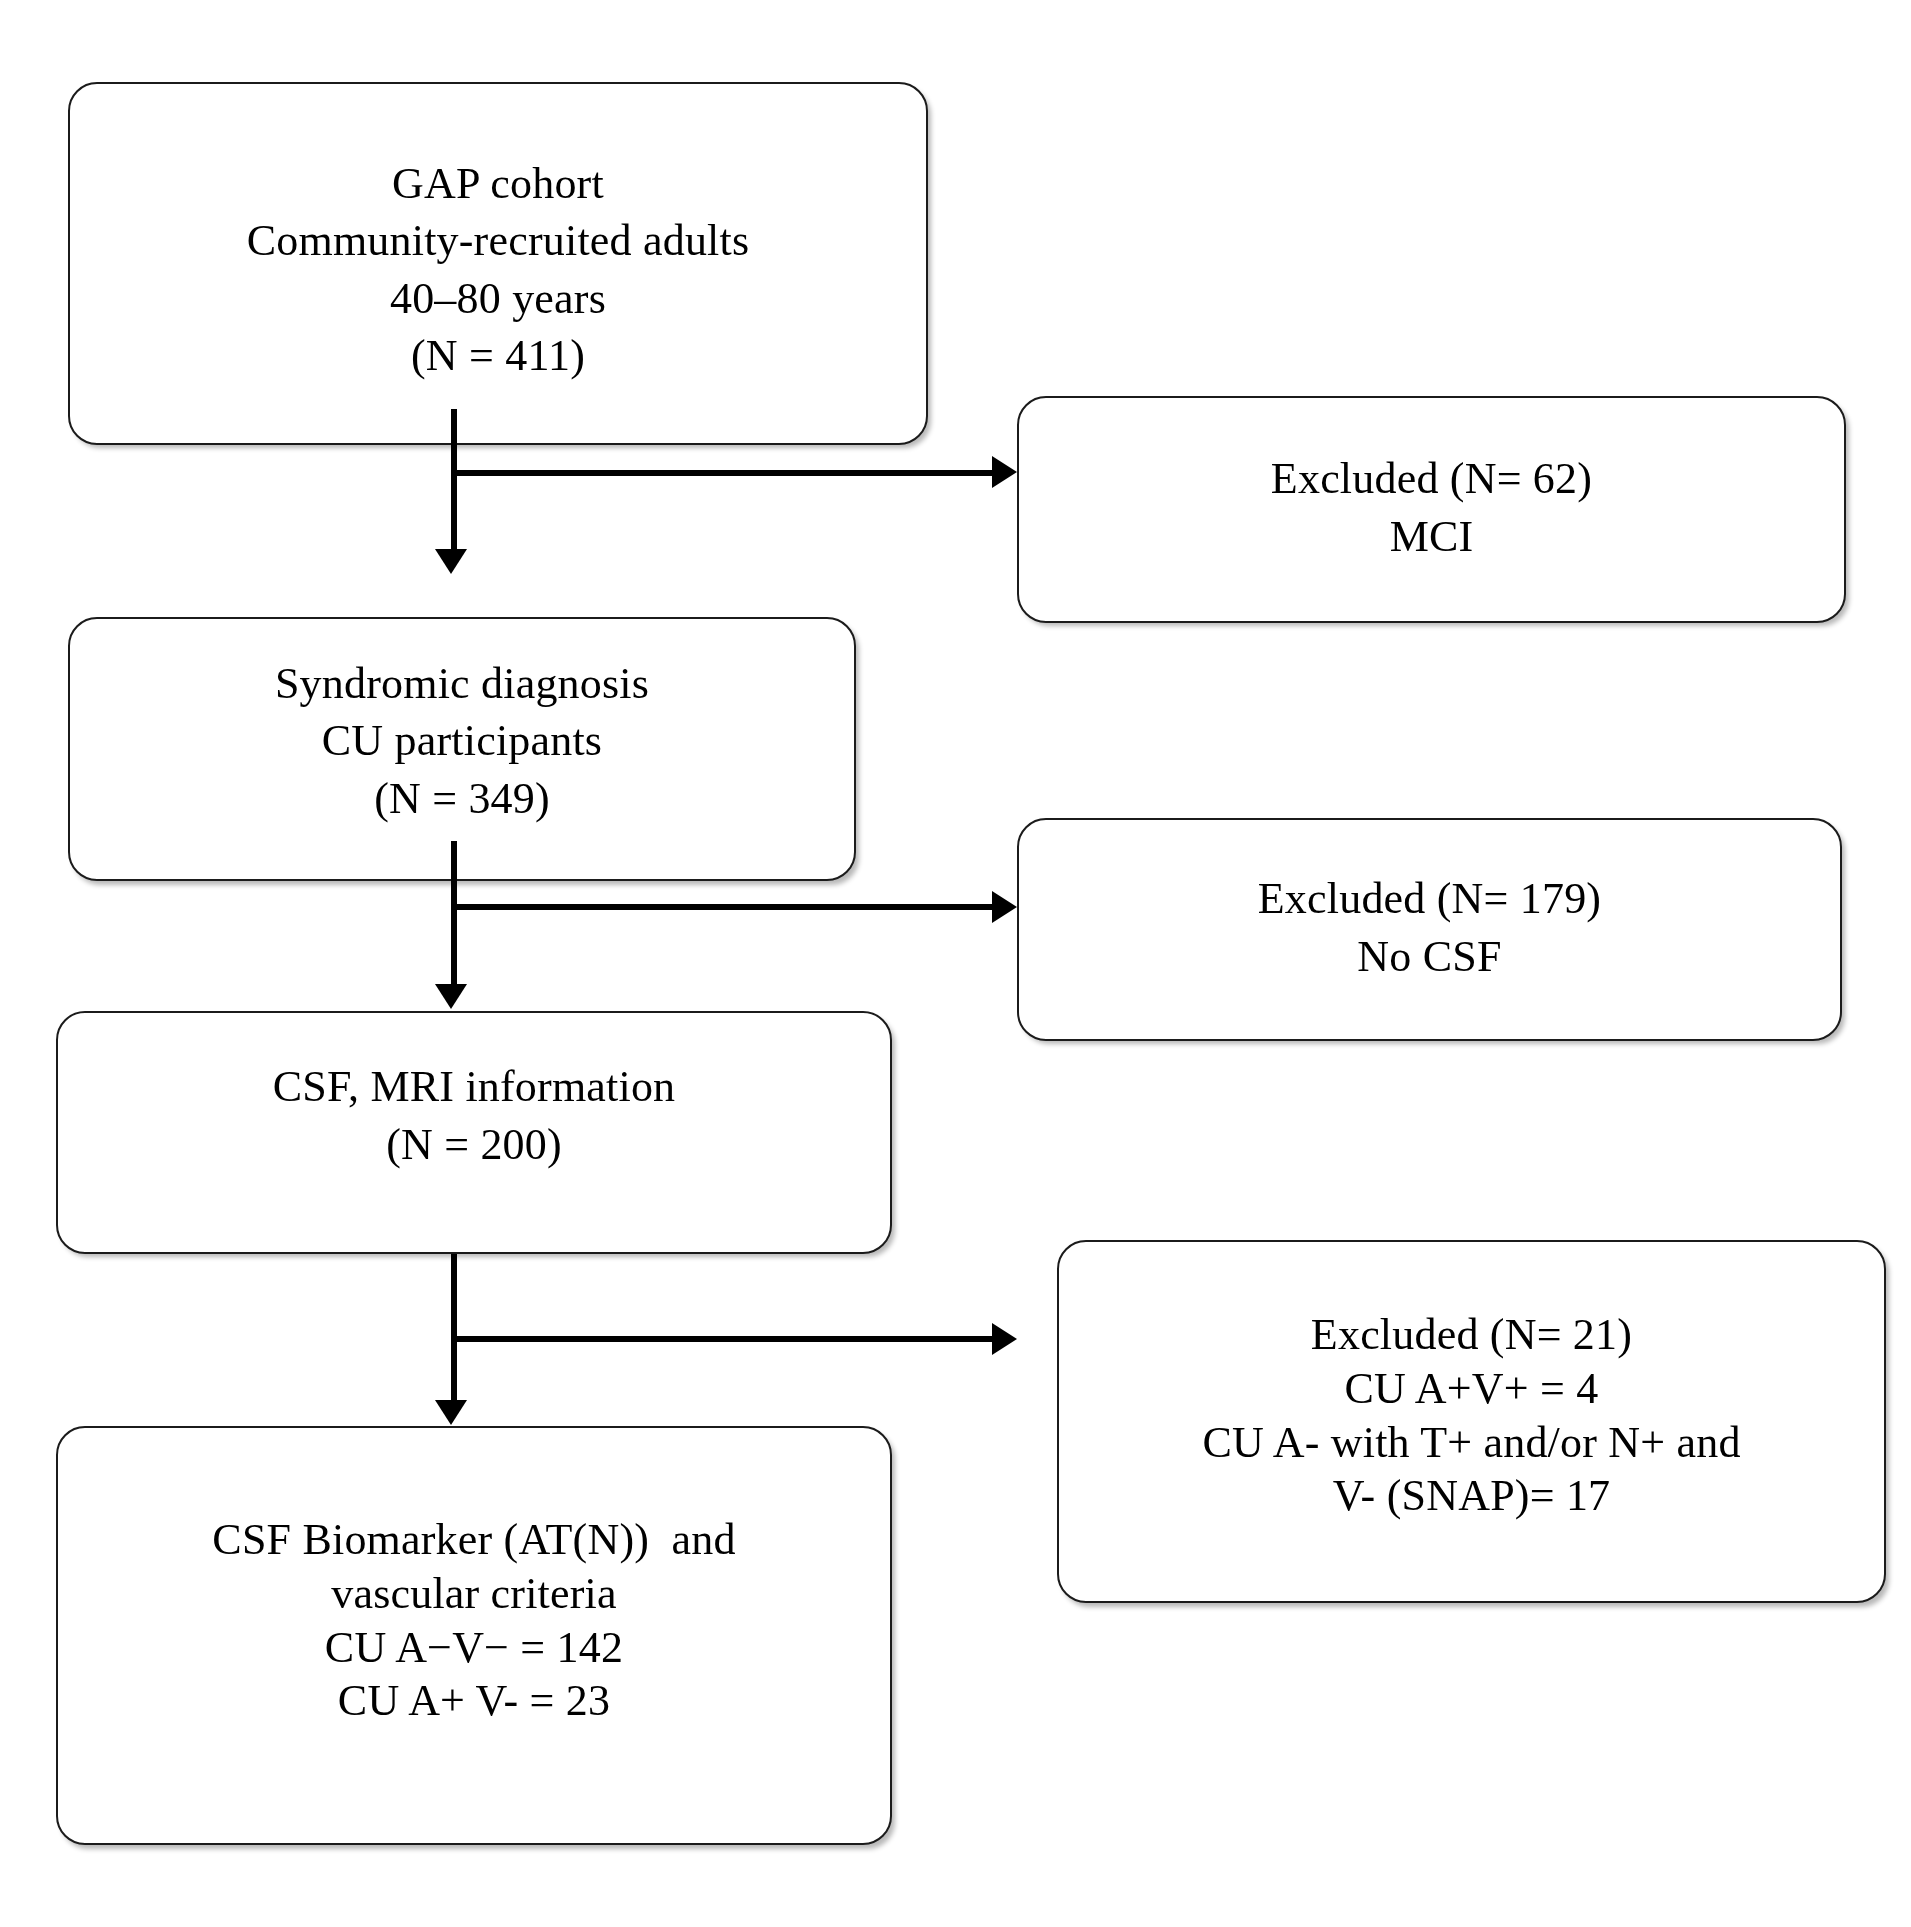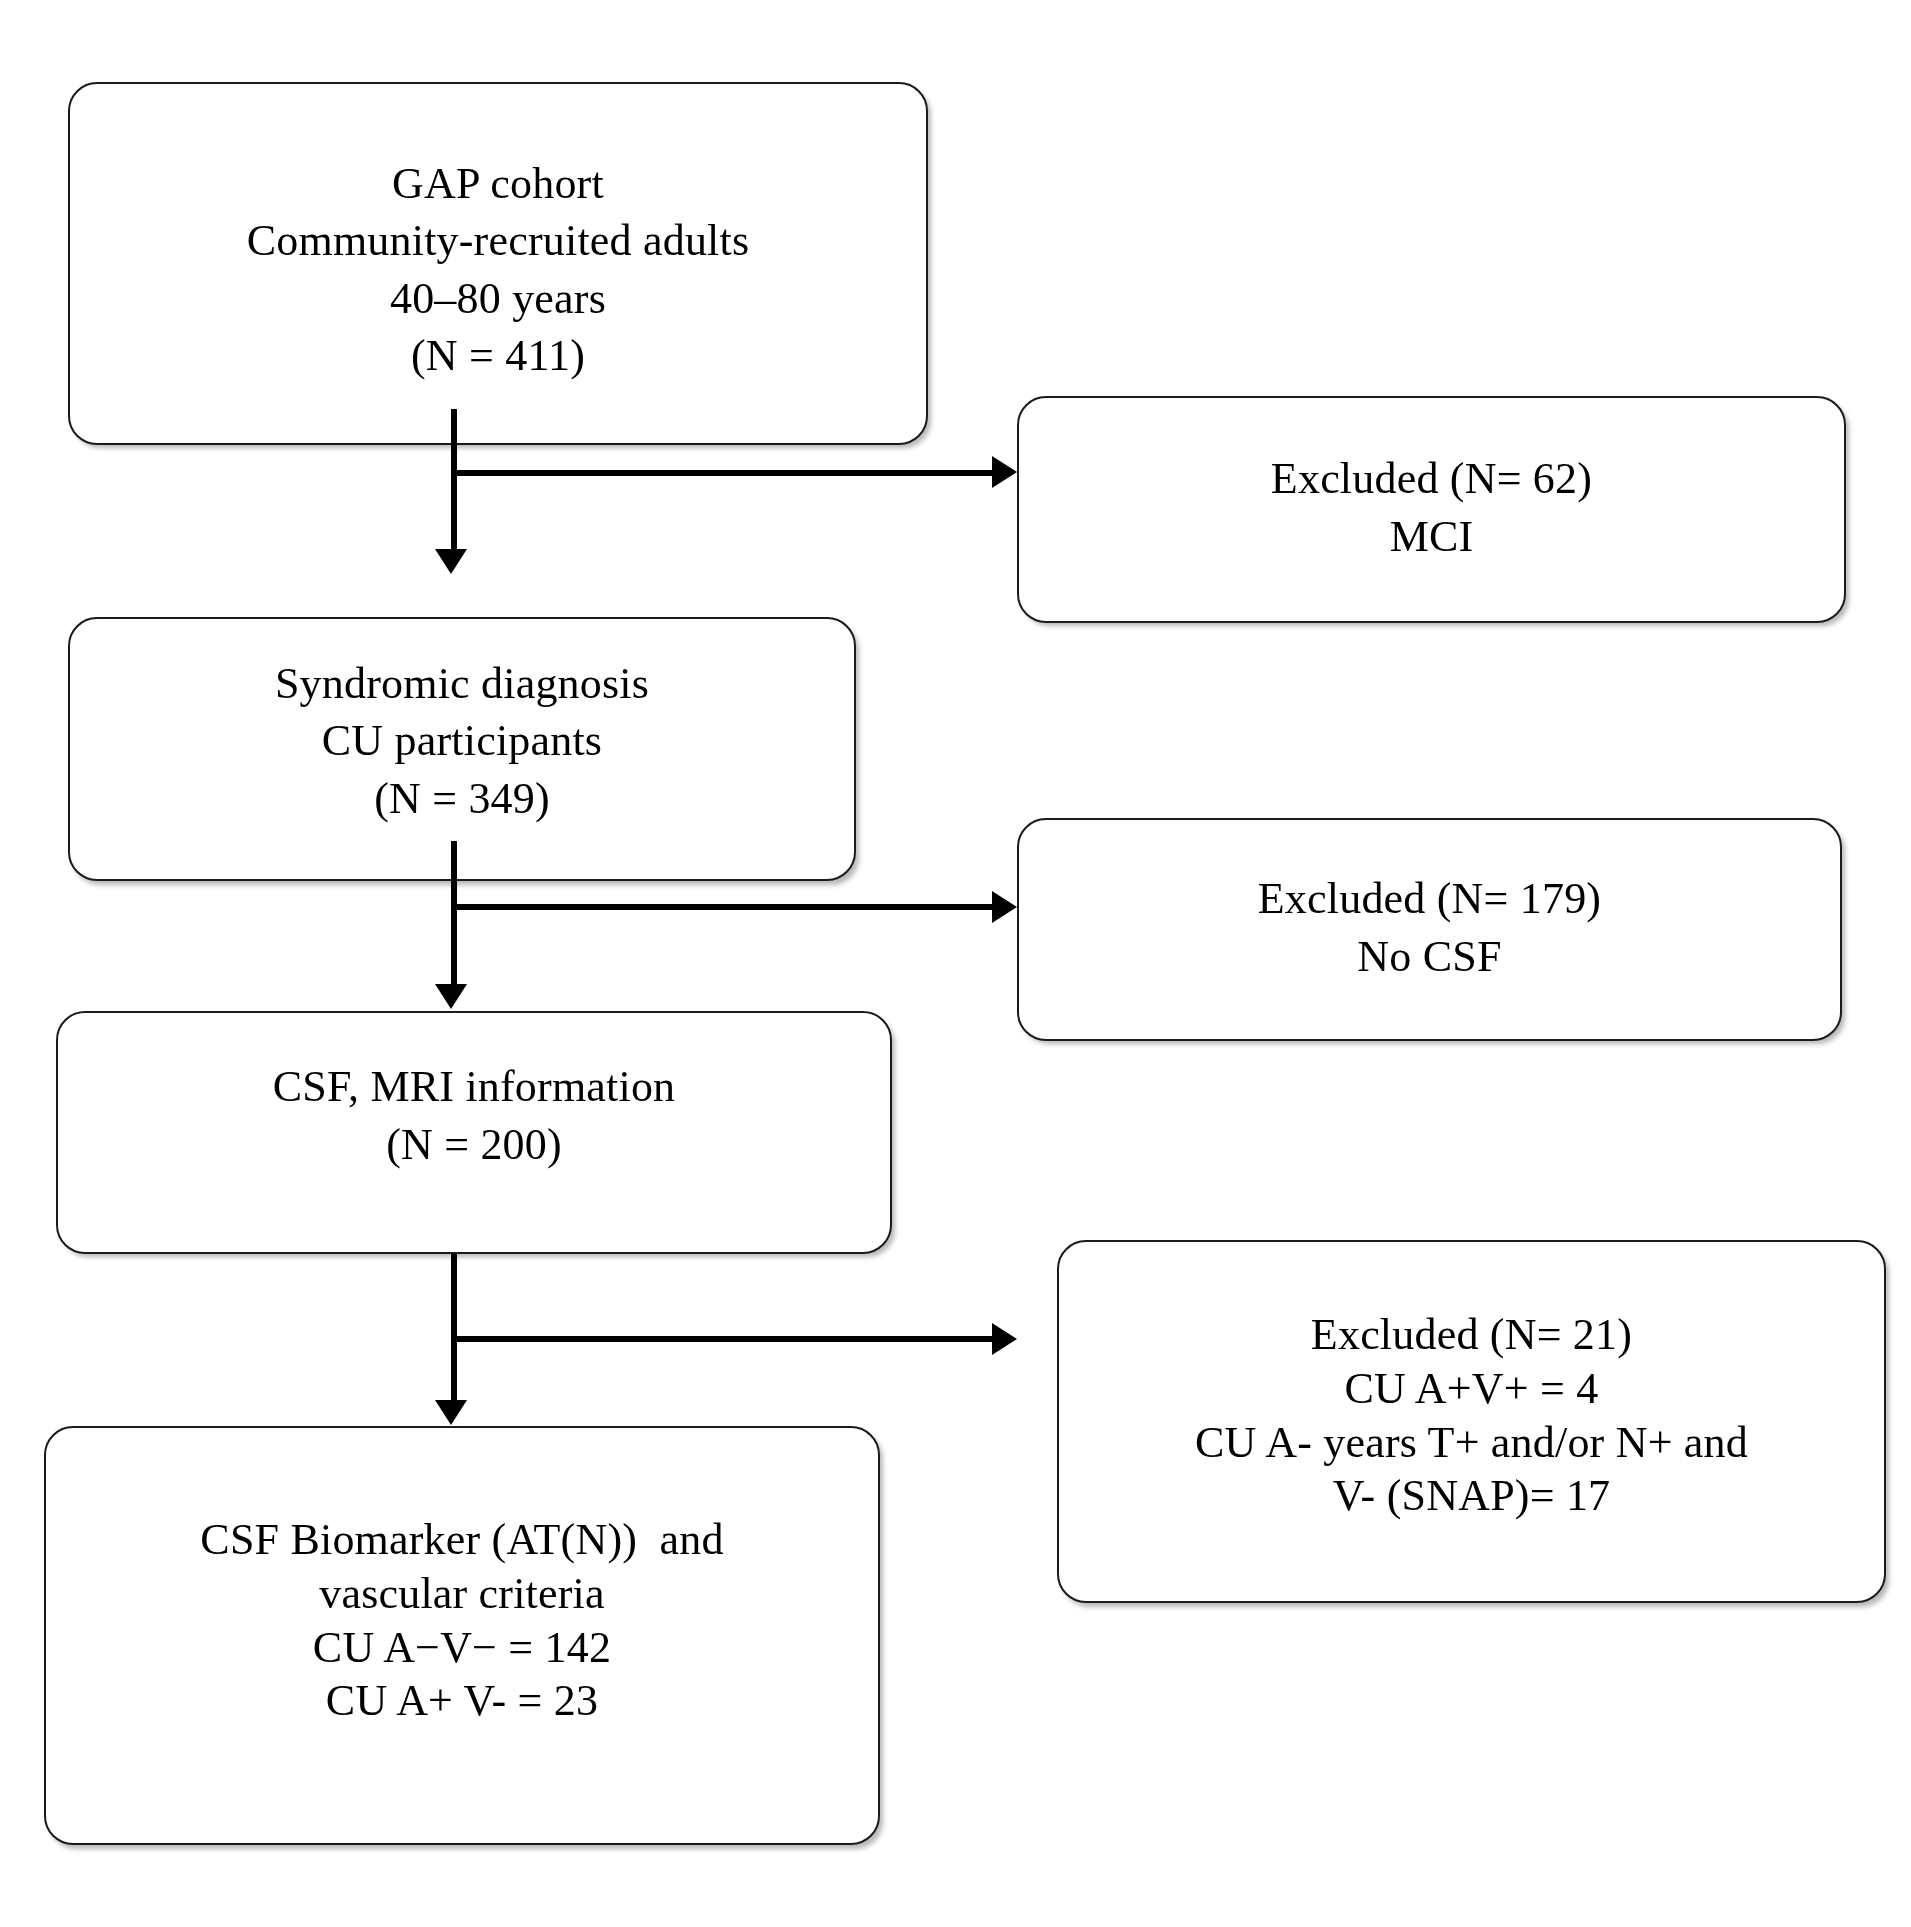--- a/index.html
+++ b/index.html
@@ -38,21 +38,21 @@
     line-height: 1.30;
     font-size: 44px;
     letter-spacing: 0.2px;
   }
   .node.tight .line { line-height: 1.22; }
 
   
   #node-gap        { left: 68px;  top: 46px;   width: 860px; height: 363px; margin-top: 36px; }
   #node-syndromic  { left: 68px;  top: 577px;  width: 788px; height: 264px; margin-top: 40px; }
   #node-csfmri     { left: 56px;  top: 1011px; width: 836px; height: 243px; }
-  #node-biomarker  { left: 44px;  top: 1426px; width: 836px; height: 419px; }
+  #node-biomarker  { left: 56px;  top: 1426px; width: 836px; height: 419px; }
 
   
   #node-excl-mci   { left: 1017px; top: 396px;  width: 829px; height: 227px; }
   #node-excl-nocsf { left: 1017px; top: 818px;  width: 825px; height: 223px; }
   #node-excl-snap  { left: 1017px; top: 1240px; width: 829px; height: 363px; margin-left: 40px; }
 
   
   #node-gap .body        { transform: translateY(5.8px); }
   #node-syndromic .body  { transform: translateY(-7.8px); }
   #node-csfmri .body     { transform: translateY(-17.5px); }
@@ -153,21 +153,21 @@
     <div class="body">
       <span class="line">Excluded (N= 179)</span>
       <span class="line">No CSF</span>
     </div>
   </div>
 
   <div class="node tight" id="node-excl-snap">
     <div class="body">
       <span class="line">Excluded (N= 21)</span>
       <span class="line">CU A+V+ = 4</span>
-      <span class="line">CU A- years T+ and/or N+ and</span>
+      <span class="line">CU A- with T+ and/or N+ and</span>
       <span class="line">V- (SNAP)= 17</span>
     </div>
   </div>
 
   <div class="conn vline" id="trunk-1"></div>
   <div class="arrow-down" id="arrow-1"></div>
   <div class="conn hline" id="branch-1"></div>
   <div class="arrow-right" id="barrow-1"></div>
 
   <div class="conn vline" id="trunk-2"></div>

